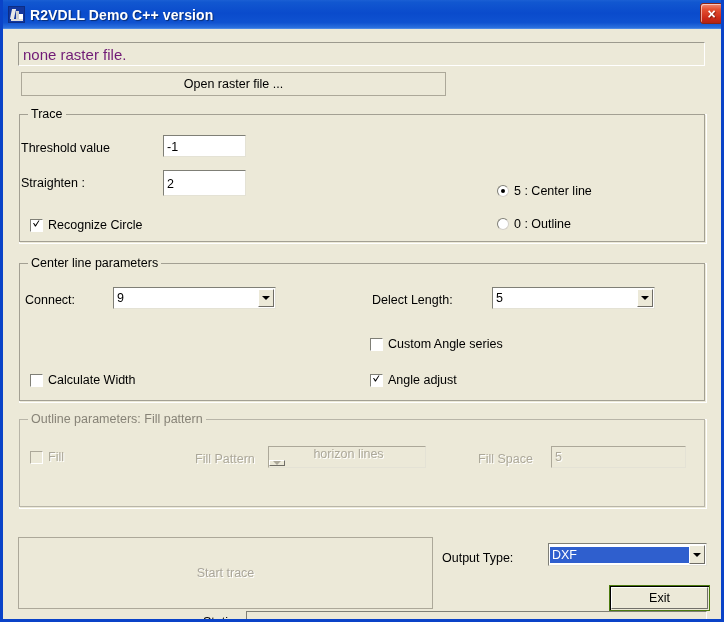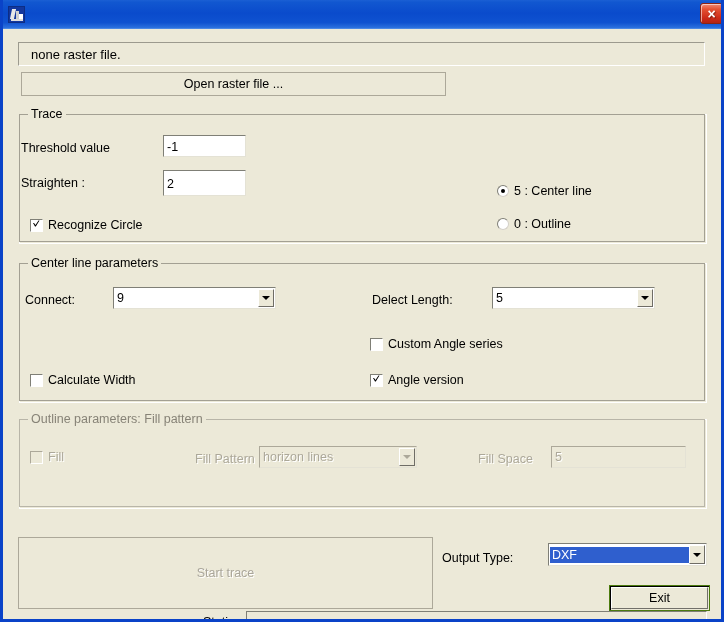--- a/index.html
+++ b/index.html
@@ -316,39 +316,40 @@
   .combo.disabled .arrowbtn .tri { border-top-color: #aca899; }
 
   .statictext {
     position: absolute;
     background: #ece9d8;
     border-top: 1px solid #9c9a8e;
     border-left: 1px solid #9c9a8e;
     border-right: 1px solid #ffffff;
     border-bottom: 1px solid #ffffff;
     box-sizing: border-box;
-    font-size: 13px;
-    color: #000000;
-    padding-left: 12px;
+    font-size: 15px;
+    color: #701a75;
+    padding-left: 4px;
     display: flex;
     align-items: center;
   }
 </style>
 </head>
 <body>
 
 <div class="window">
 
   <div class="titlebar">
     <div class="title-icon">
       <div class="g1"></div>
         <div class="g2"></div>
         <div class="g3"></div>
         <div class="g4"></div>
     </div>
+    <div class="title-text">R2VDLL Demo C++ version</div>
     <div class="close-btn">
       <span class="x">×</span>
     </div>
   </div>
 
   <div class="client">
 
     <div class="statictext" style="left:15px; top:13px; width:687px; height:24px;">none raster file.</div>
 
     <div class="btn plain" style="left:18px; top:43px; width:425px; height:24px;">Open raster file ...</div>
@@ -412,35 +413,35 @@
     <div class="checkbox" style="left:367px; top:308px;">
       <span class="box"></span>
       <span>Custom Angle series</span>
     </div>
     <div class="checkbox" style="left:367px; top:344px;">
       <span class="box">
         <svg class="tick" viewBox="0 0 7 8">
           <path d="M0,3 L1,3 L2.5,5 L5.5,0.5 L6.5,0.5 L2.8,6.5 L2,6.5 Z" fill="#000000"></path>
         </svg>
       </span>
-      <span>Angle version</span>
+      <span>Angle adjust</span>
     </div>
 
     <div class="groupbox disabled" style="left:16px; top:390px; width:688px; height:90px;">
       <div class="gb-inner"></div>
       <div class="gb-label">Outline parameters: Fill pattern</div>
     </div>
 
     <div class="checkbox disabled" style="left:27px; top:421px;">
       <span class="box"></span>
       <span>Fill</span>
     </div>
 
     <div class="label disabled" style="left:192px; top:423px;">Fill Pattern</div>
-    <div class="combo disabled" style="left:256px; top:417px; width:158px; height:22px;">
+    <div class="combo disabled" style="left:265px; top:417px; width:158px; height:22px;flex-direction:column;">
       <span class="cval">horizon lines</span>
       <span class="arrowbtn">
           <span class="tri"></span>
         </span>
     </div>
 
     <div class="label disabled" style="left:475px; top:423px;">Fill Space</div>
     <div class="combo disabled" style="left:548px; top:417px; width:135px; height:22px;">
       <span class="cval">5</span>
     </div>

